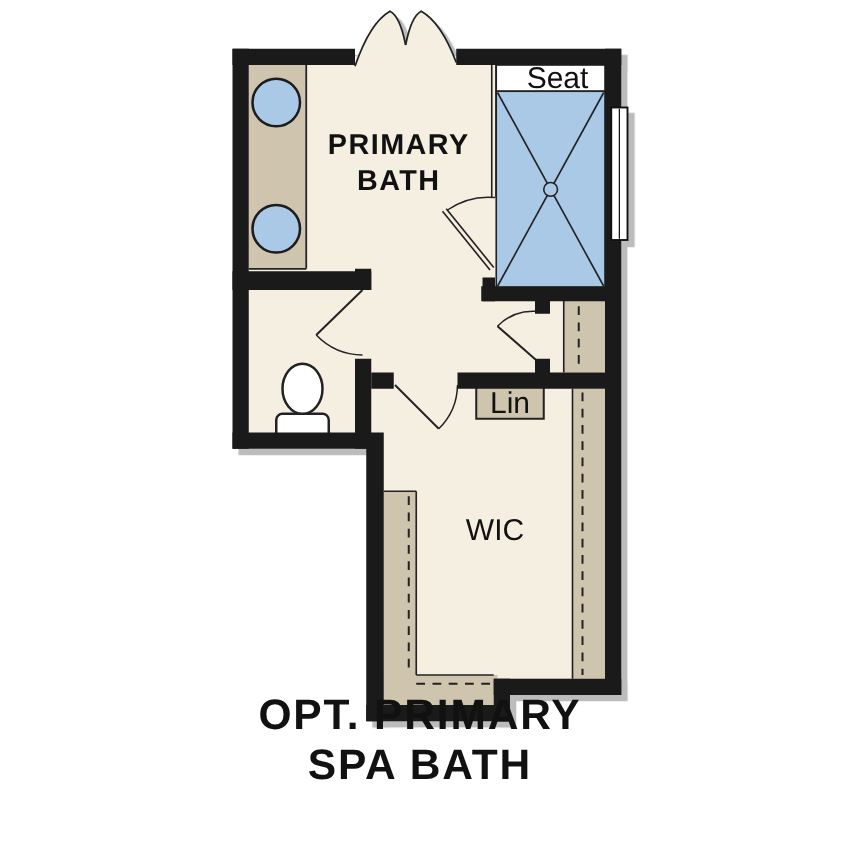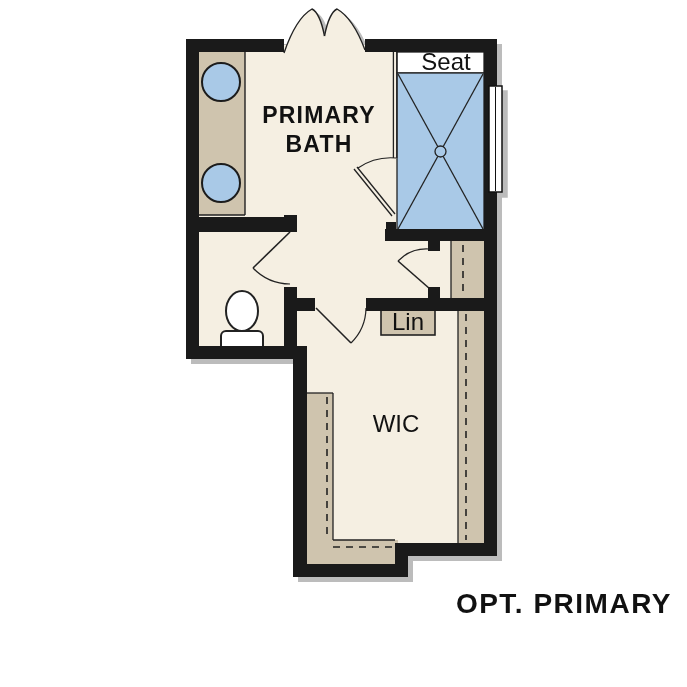--- a/index.html
+++ b/index.html
@@ -16,23 +16,23 @@
   .tile{fill:var(--tile_blue,#a9c9e7);}
   .thin{stroke:var(--line,#222);stroke-width:1.4;fill:none;}
   .thin13{stroke:var(--line,#222);stroke-width:1.3;fill:none;}
   .leaf{stroke:var(--line,#222);stroke-width:1.6;fill:none;}
   .arc{stroke:var(--line,#222);stroke-width:1.2;fill:none;}
   .dash{stroke:var(--line,#222);stroke-width:1.6;fill:none;stroke-dasharray:7 6;}
   .fixture{fill:#ffffff;stroke:var(--line,#222);stroke-width:2;}
   .room-label{fill:var(--text,#111);font-weight:bold;font-size:23px;letter-spacing:1.2px;text-anchor:middle;font-family:"Liberation Sans",sans-serif;}
   .small-label{fill:var(--text,#111);font-size:24px;text-anchor:middle;font-family:"Liberation Sans",sans-serif;}
   .title{
-    position:absolute;left:0;top:584px;width:672px;
-    text-align:right;color:var(--text,#111);
-    font-weight:bold;font-size:28px;line-height:40px;letter-spacing:1.5px;
+    position:absolute;left:0;top:552px;width:672px;
+    text-align:center;color:var(--text,#111);
+    font-weight:bold;font-size:34px;line-height:40px;letter-spacing:1.5px;
   }
 </style>
 </head>
 <body>
 
 <div class="stage">
 
   <svg width="687" height="592" viewBox="0 0 687 592">
     <g class="plan-group">
 
@@ -117,15 +117,16 @@
       <text class="room-label" x="319" y="123">PRIMARY</text>
       <text class="room-label" x="319" y="152">BATH</text>
       <text class="small-label" x="446" y="70">Seat</text>
       <text class="small-label" x="408" y="330">Lin</text>
       <text class="small-label" x="396" y="432">WIC</text>
     </g>
   </svg>
 
   <div class="title">
     <div>OPT. PRIMARY</div>
+    <div>SPA BATH</div>
   </div>
 
 </div>
 
 </body></html>

